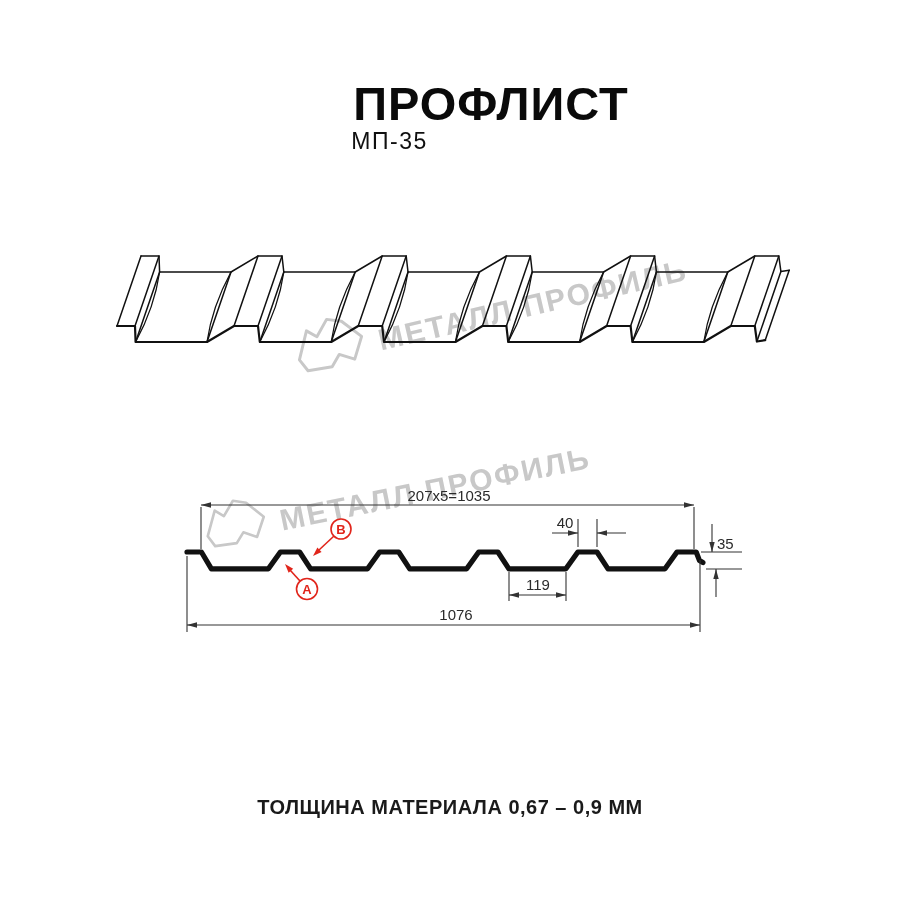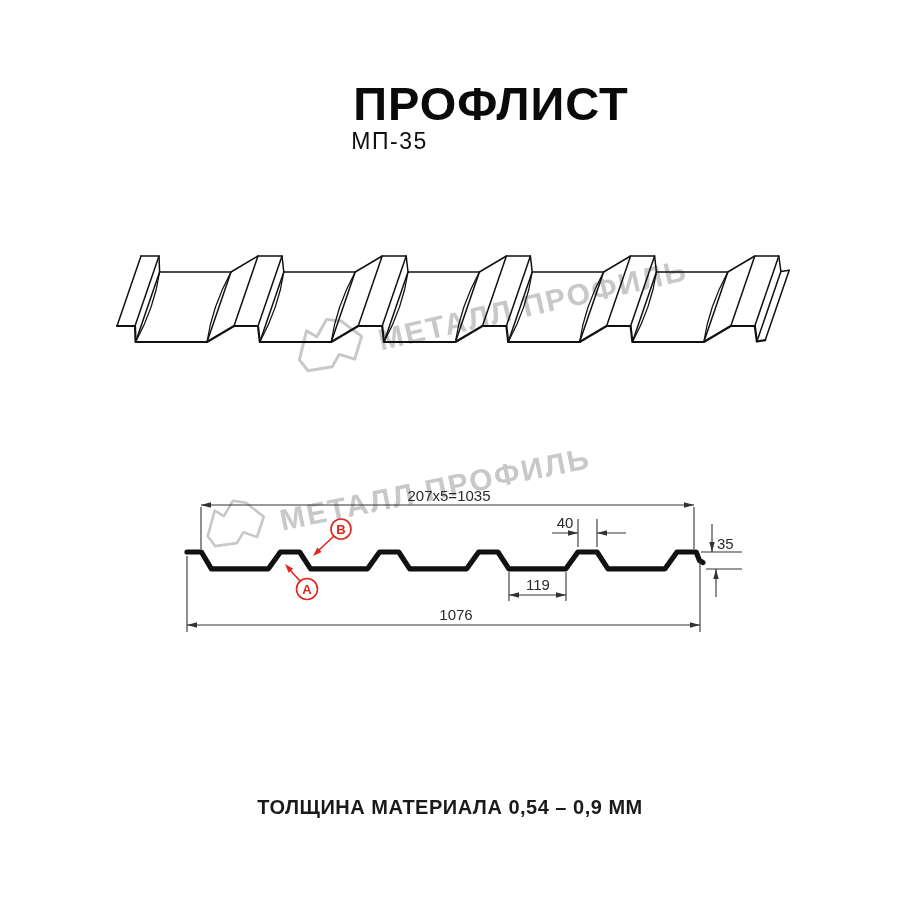--- a/index.html
+++ b/index.html
@@ -149,13 +149,13 @@
       <circle cx="307" cy="589" r="10.5"></circle>
       <path d="M300 581 L290 570"></path>
       <polygon points="0,0 -9,-3 -9,3" transform="translate(285,564) rotate(-131)" fill="#e1251b" stroke="none"></polygon>
       <text class="callout-letter" x="307" y="594" text-anchor="middle" fill="#e1251b" stroke="none">А</text>
     </g>
   </g>
 </svg>
 
 <div class="title">ПРОФЛИСТ</div>
 <div class="subtitle">МП-35</div>
-<div class="footer-note">ТОЛЩИНА МАТЕРИАЛА 0,54 – 0,9 ММ</div>
+<div class="footer-note">ТОЛЩИНА МАТЕРИАЛА 0,67 – 0,9 ММ</div>
 
 </body></html>

